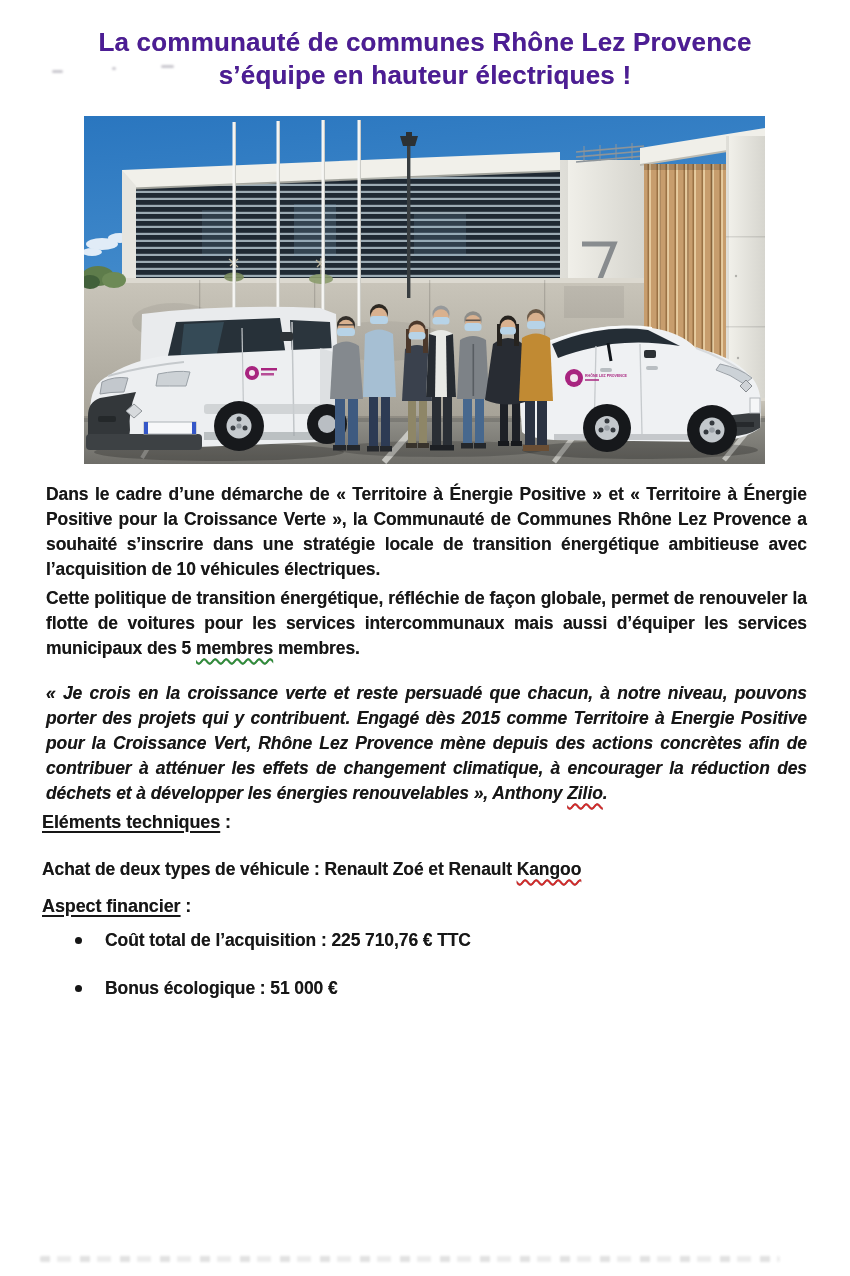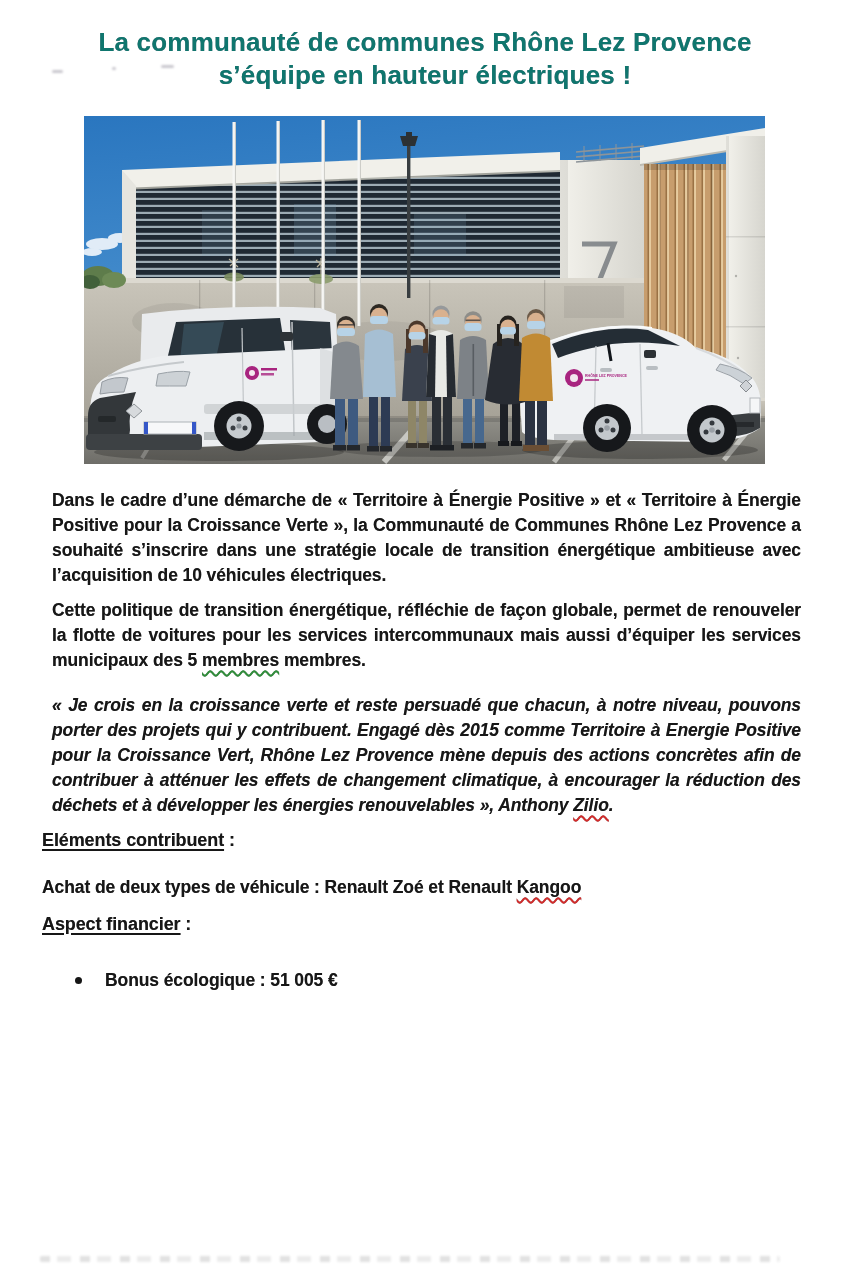--- a/index.html
+++ b/index.html
@@ -4,40 +4,40 @@
 <style>
   html,body { margin:0; padding:0; background:#ffffff; }
   .page {
     position:relative; width:850px; height:1276px; background:#ffffff; overflow:hidden;
     font-family:"Liberation Sans", sans-serif; font-weight:bold; color:#171717;
   }
   
   .doc-title {
     position:absolute; top:26px; left:0; right:0;
     text-align:center; font-size:26px; line-height:33px;
-    color:#0f766e; letter-spacing:0.2px;
+    color:#4c1d95; letter-spacing:0.2px;
     text-shadow:0 0 0.6px rgba(59,33,66,0.55);
   }
   .ghost-mark { position:absolute; background:#8a8694; opacity:0.45; border-radius:2px; filter:blur(0.8px); }
   
   .photo-wrap { position:absolute; left:84px; top:116px; width:681px; height:348px; overflow:hidden; }
   .photo-wrap svg { display:block; }
   
   .content {
     position:absolute; top:478px; left:42px; width:769px;
     font-size:17.5px; line-height:25px; letter-spacing:-0.1px;
     text-shadow:0 0 0.5px rgba(20,20,20,0.55);
   }
-  .content p, .content div.tline { margin:10px; }
+  .content p, .content div.tline { margin:4px; }
   .just { text-align:justify; text-justify:inter-word; }
   .p-intro   { margin:0 0 25px; }
   .block-policy { margin:0 0 20px; }
   .p-quote   { margin:0 0 18px;font-style:italic; }
   .h-section { margin:0 0 22px; font-size:18px; }
-  .h-fin     { margin:0 0 31px; }
+  .h-fin     { margin:0 0 9px; }
   .p-purchase{ margin:0 0 12px; }
   .block-charge { margin:0 0 25px; }
   .heading-underline { text-decoration-line:underline; text-decoration-style:solid; text-decoration-color:#171717; text-decoration-thickness:2px; text-underline-offset:3px; }
   .sq-red   { text-decoration-line:underline; text-decoration-style:wavy; text-decoration-color:#d42a2a; text-decoration-thickness:1.5px; text-underline-offset:4px; }
   .sq-green { text-decoration-line:underline; text-decoration-style:wavy; text-decoration-color:#2f8f3a; text-decoration-thickness:1.5px; text-underline-offset:4px; }
   ul.fin-list { list-style:none; margin:0; padding:0 0 0 33px; }
   ul.fin-list li { position:relative; padding-left:30px; }
   ul.fin-list li:not(:last-child) { margin-bottom:23px; }
   ul.fin-list li::before {
     content:""; position:absolute; left:0; top:9px; width:7px; height:7px;
@@ -369,29 +369,30 @@
   <div class="content">
 
     <p class="p-intro just"><span>Dans le cadre d’une démarche de « Territoire à Énergie Positive » et « Territoire à Énergie Positive pour la Croissance Verte », la Communauté de Communes Rhône Lez Provence a souhaité s’inscrire dans une stratégie locale de transition énergétique ambitieuse avec l’acquisition de 10 véhicules électriques.</span></p>
 
     <div class="block-policy">
       <div class="tline just"><span>Cette politique de transition énergétique, réfléchie de façon globale, permet de renouveler la flotte de voitures pour les services intercommunaux mais aussi d’équiper les services municipaux des 5 </span><span class="sq-green">membres</span><span> membres.</span></div>
     </div>
 
     <p class="p-quote just"><span>« Je crois en la croissance verte et reste persuadé que chacun, à notre niveau, pouvons porter des projets qui y contribuent. Engagé dès 2015 comme Territoire à Energie Positive pour la Croissance Vert, Rhône Lez Provence mène depuis des actions concrètes afin de contribuer à atténuer les effets de changement climatique, à encourager la réduction des déchets et à développer les énergies renouvelables », Anthony </span><span class="sq-red">Zilio</span><span>.</span></p>
 
-    <div class="h-section"><span class="heading-underline">Eléments contribuent</span><span> :</span></div>
+    <div class="h-section"><span class="heading-underline">Eléments techniques</span><span> :</span></div>
 
     <div class="p-purchase"><span>Achat de deux types de véhicule : Renault Zoé et Renault </span><span class="sq-red">Kangoo</span></div>
 
 
     <div class="h-section h-fin"><span class="heading-underline">Aspect financier</span><span> :</span></div>
 
     <ul class="fin-list">
-      <li><span>Bonus écologique : 51 005 €</span></li>
+      <li><span>Coût total de l’acquisition : 225 710,76  € TTC</span></li>
+      <li><span>Bonus écologique : 51 000 €</span></li>
     </ul>
 
 
   </div>
 
   <div class="cutoff-strip"></div>
 
 </div>
 
 </body></html>

